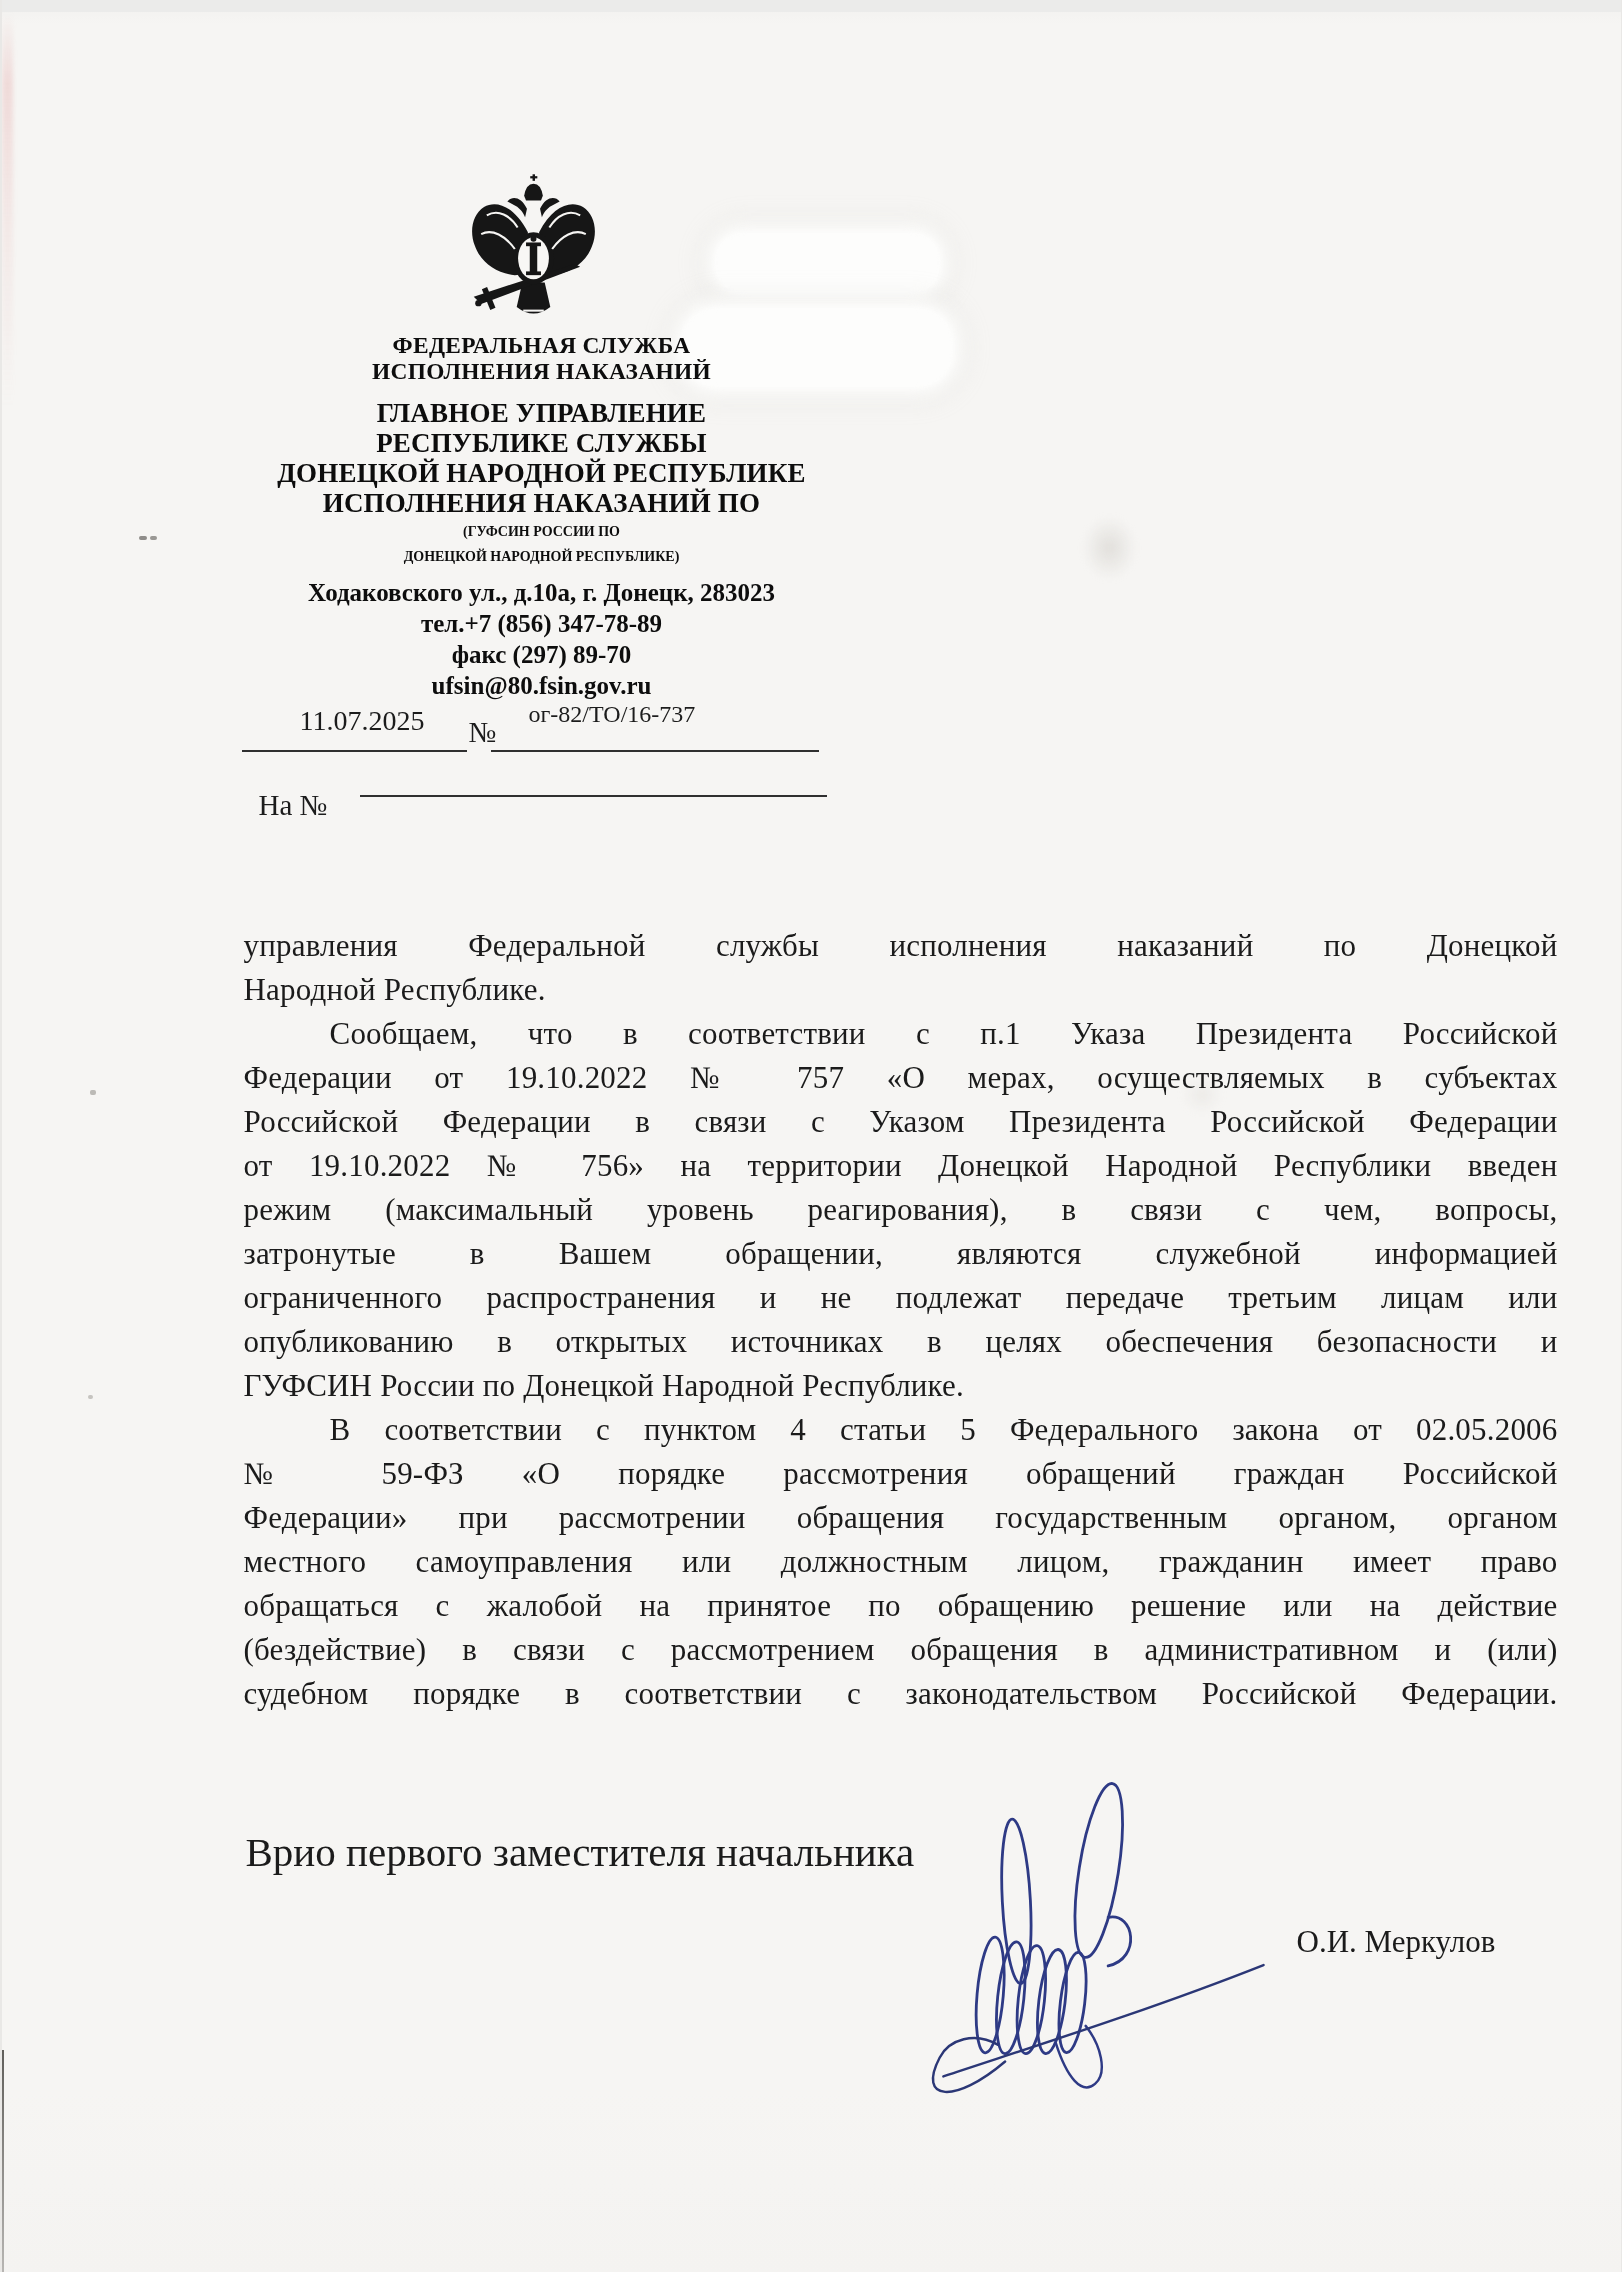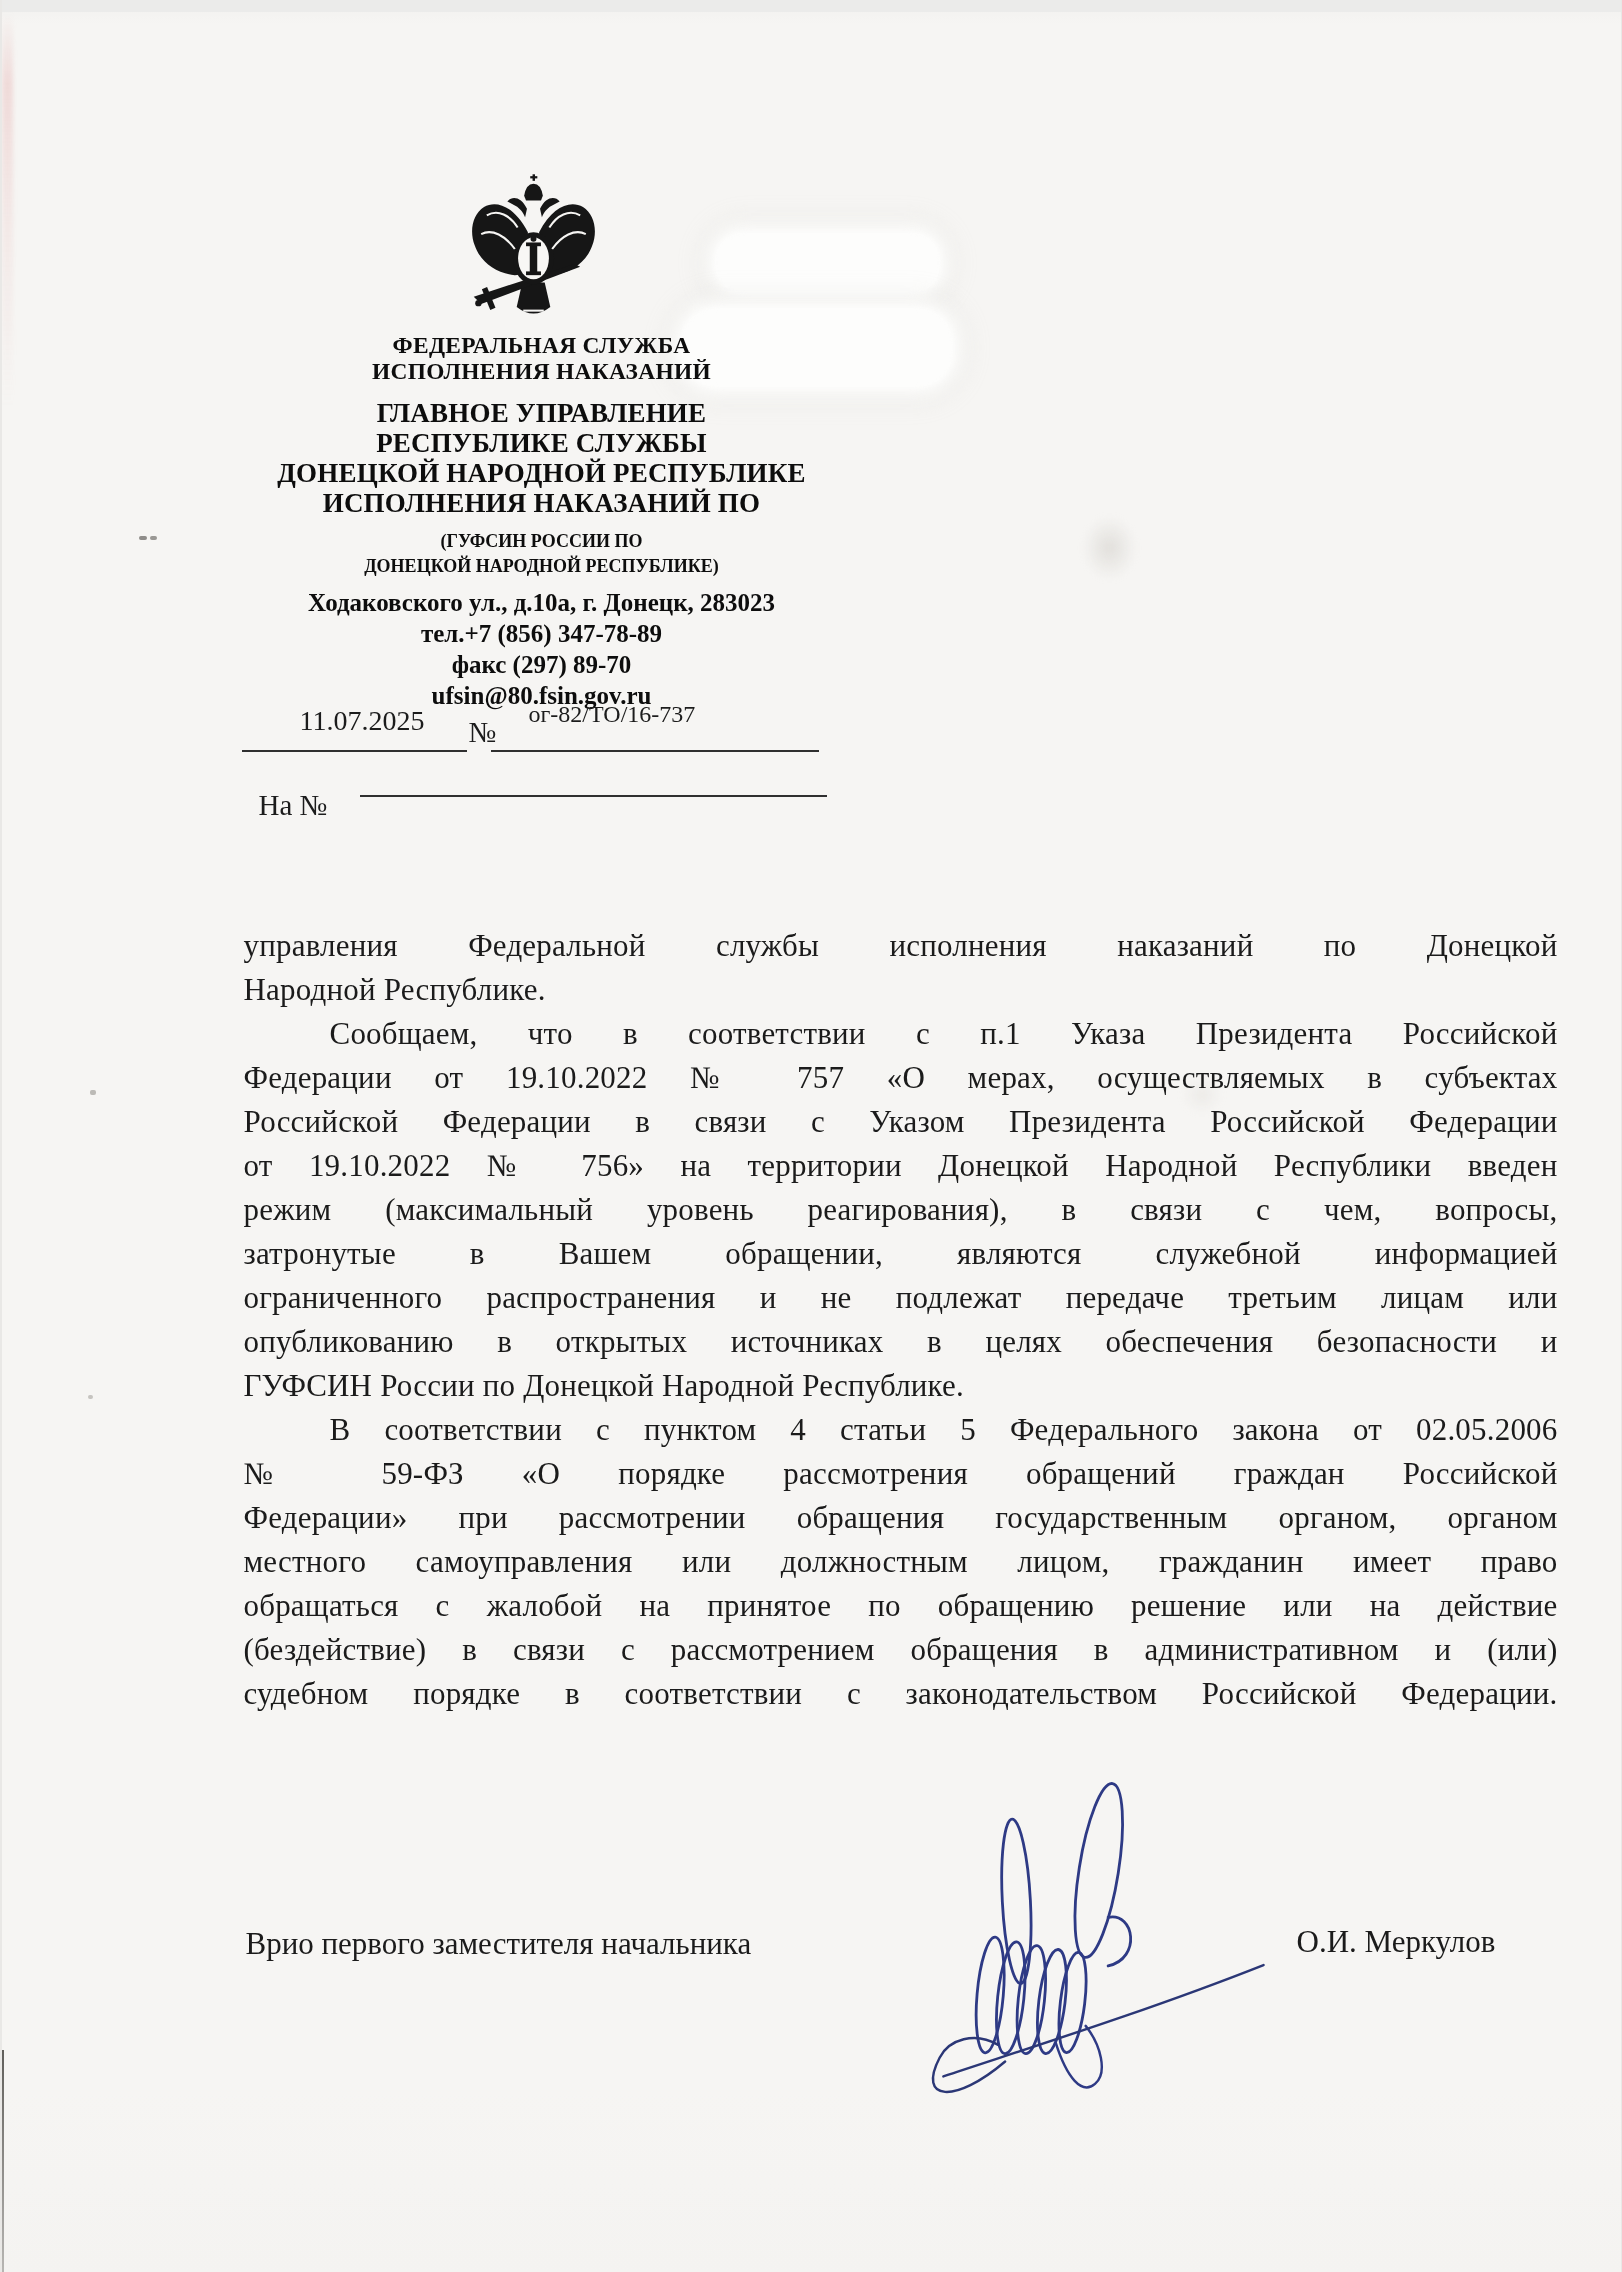--- a/index.html
+++ b/index.html
@@ -24,40 +24,40 @@
   .sp1{left:137px;top:536px;width:8.4px;height:3.7px;background:#8f8d8a;}
   .sp2{left:148px;top:536px;width:7.5px;height:3.7px;background:#9a9894;}
   .sp3{left:88px;top:1090px;width:6.6px;height:4.7px;background:#bcbab6;}
   .sp4{left:86px;top:1395px;width:5.6px;height:3.7px;background:#c6c4c0;}
   
   .emblem{position:absolute;left:468px;top:174px;}
   
   .org{position:absolute;left:270px;top:332px;width:540px;text-align:center;color:#0d0d0d;font-weight:700;}
   .svc{font-size:23.4px;line-height:26px;letter-spacing:0.3px;}
   .dept{font-size:27px;line-height:30px;margin-top:14px;letter-spacing:0.2px;}
-  .abbr{font-size:18px;line-height:25px;margin-top:11px;}
+  .abbr{font-size:14px;line-height:25px;margin-top:1px;}
   .addr{font-size:25px;line-height:31px;margin-top:8.4px;}
   
   .ref{position:absolute;color:#1c1c1c;}
   .ref.date{left:298px;top:705px;font-size:28px;}
   .ref.nosign{left:467px;top:716px;font-size:29px;}
   .ref.number{left:527px;top:701px;font-size:24px;}
   .ref.nano{left:257px;top:757px;font-size:29px;margin-top:32px;}
   .rule{position:absolute;height:2.3px;background:#2f2f2f;}
   .rule.a{left:240px;top:750px;width:225px;}
   .rule.b{left:489px;top:750px;width:328px;}
   .rule.c{left:358px;top:795px;width:467px;}
   
   .body{position:absolute;left:242px;top:924px;width:1314px;font-size:31px;line-height:44px;color:#1b1b1b;letter-spacing:0.2px;}
   .line{text-align:justify;}
   .line.jl{text-align-last:justify;}
   .line.first{text-indent:86px;}
   .para:last-child .line:last-child{text-align-last:justify;}
   
-  .sig-title{position:absolute;left:244px;top:1926px;font-size:31px;color:#1b1b1b;}
+  .sig-title{position:absolute;left:244px;top:1828px;font-size:41px;color:#1b1b1b;}
   .sig-name{position:absolute;left:1295px;top:1924px;font-size:31px;color:#1b1b1b;}
   .signature{position:absolute;left:913px;top:1775px;}
 </style>
 </head>
 <body>
 
 <div class="page">
 
   <div class="top-edge"></div>
   <div class="pink-streak"></div>

